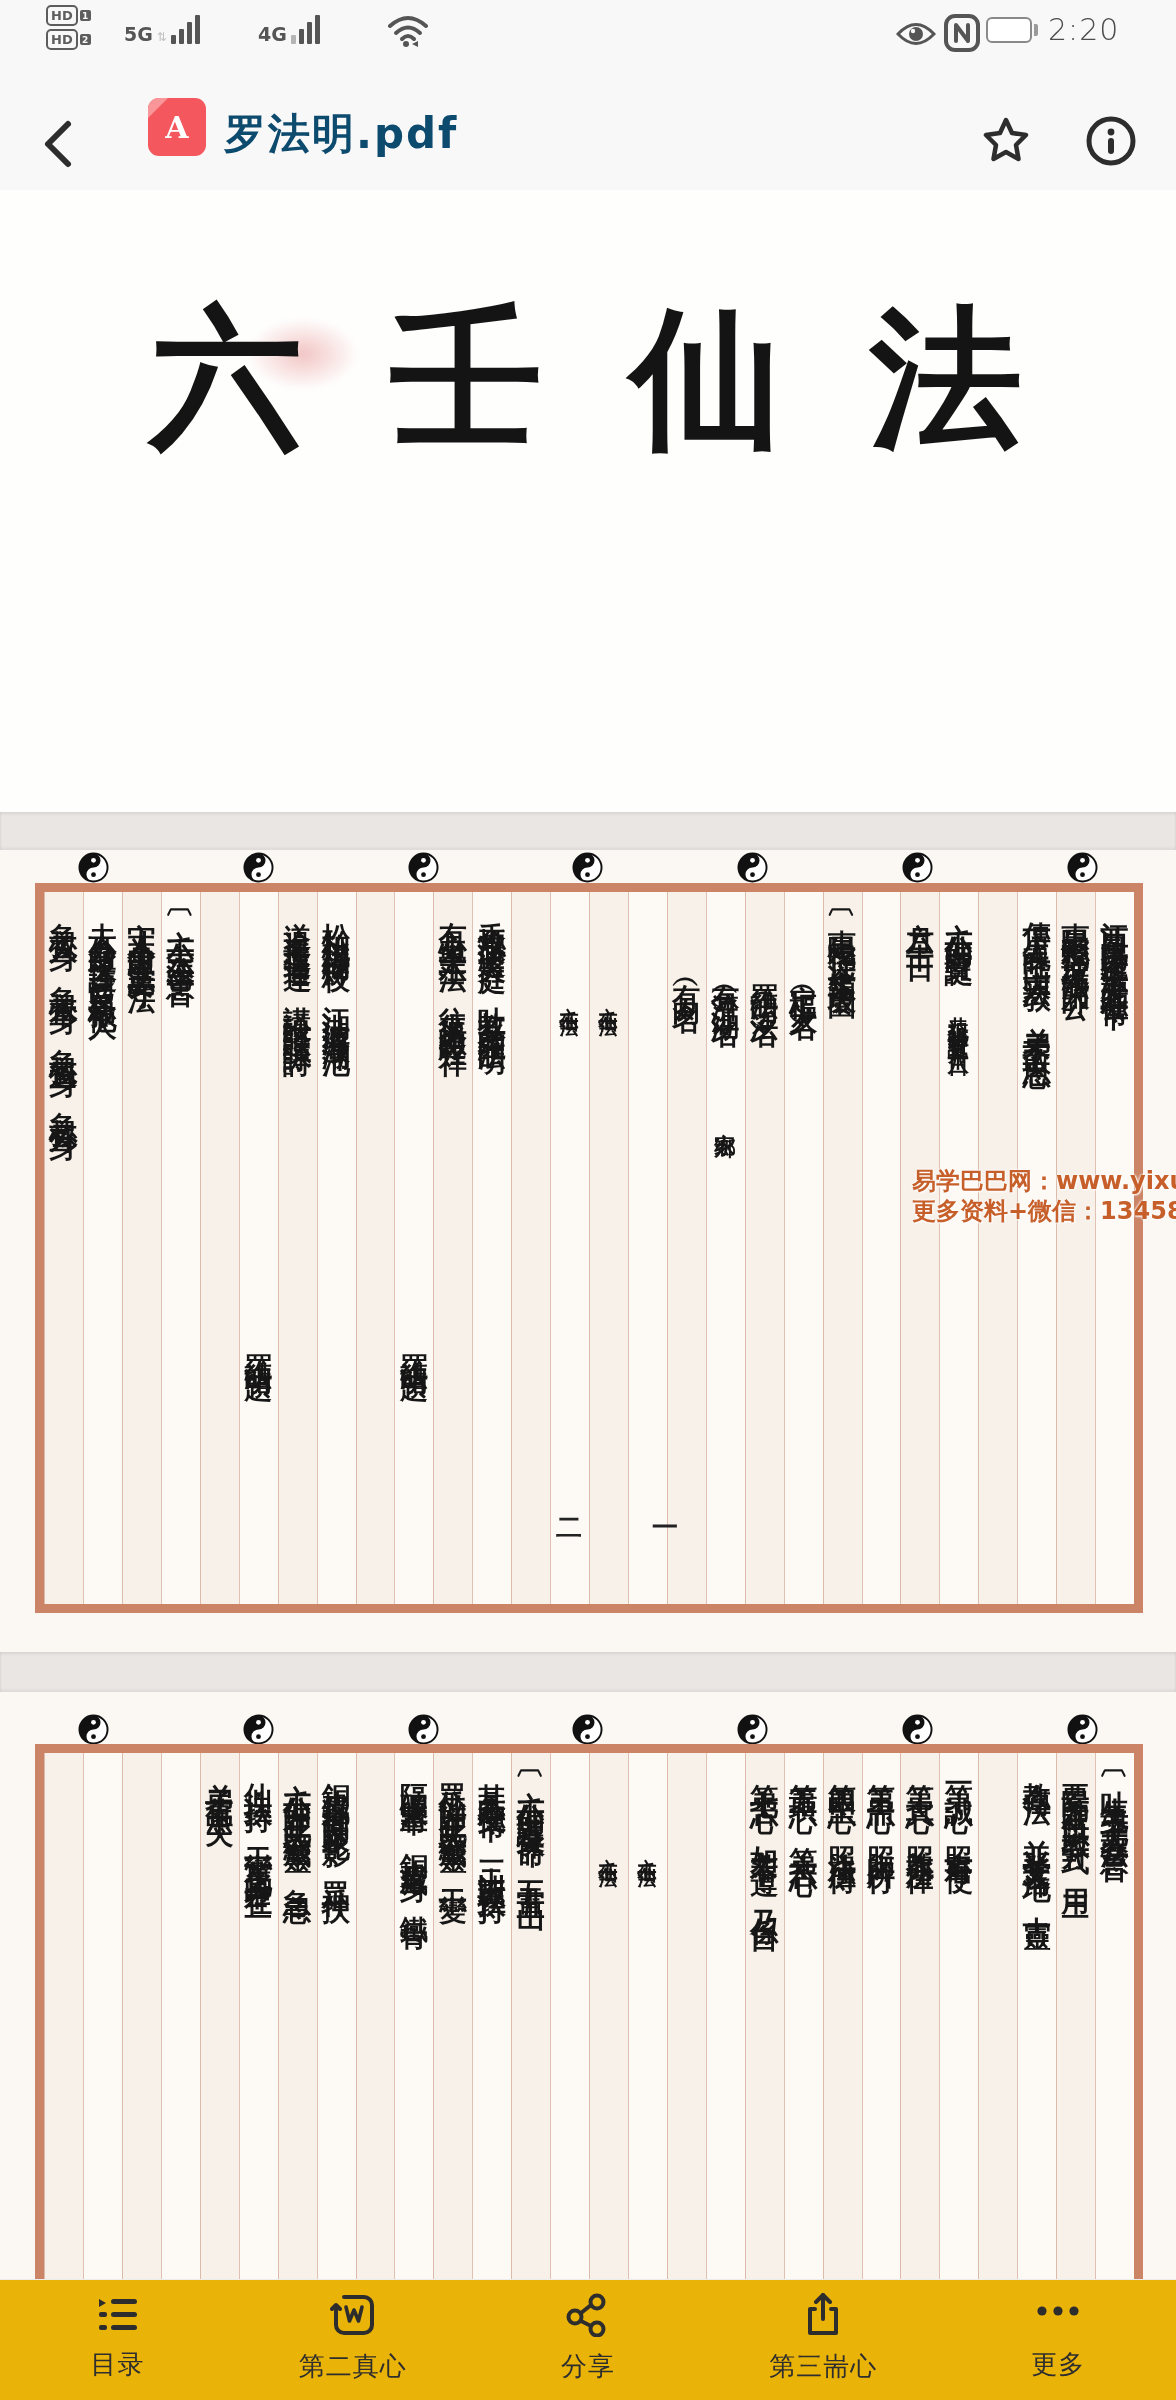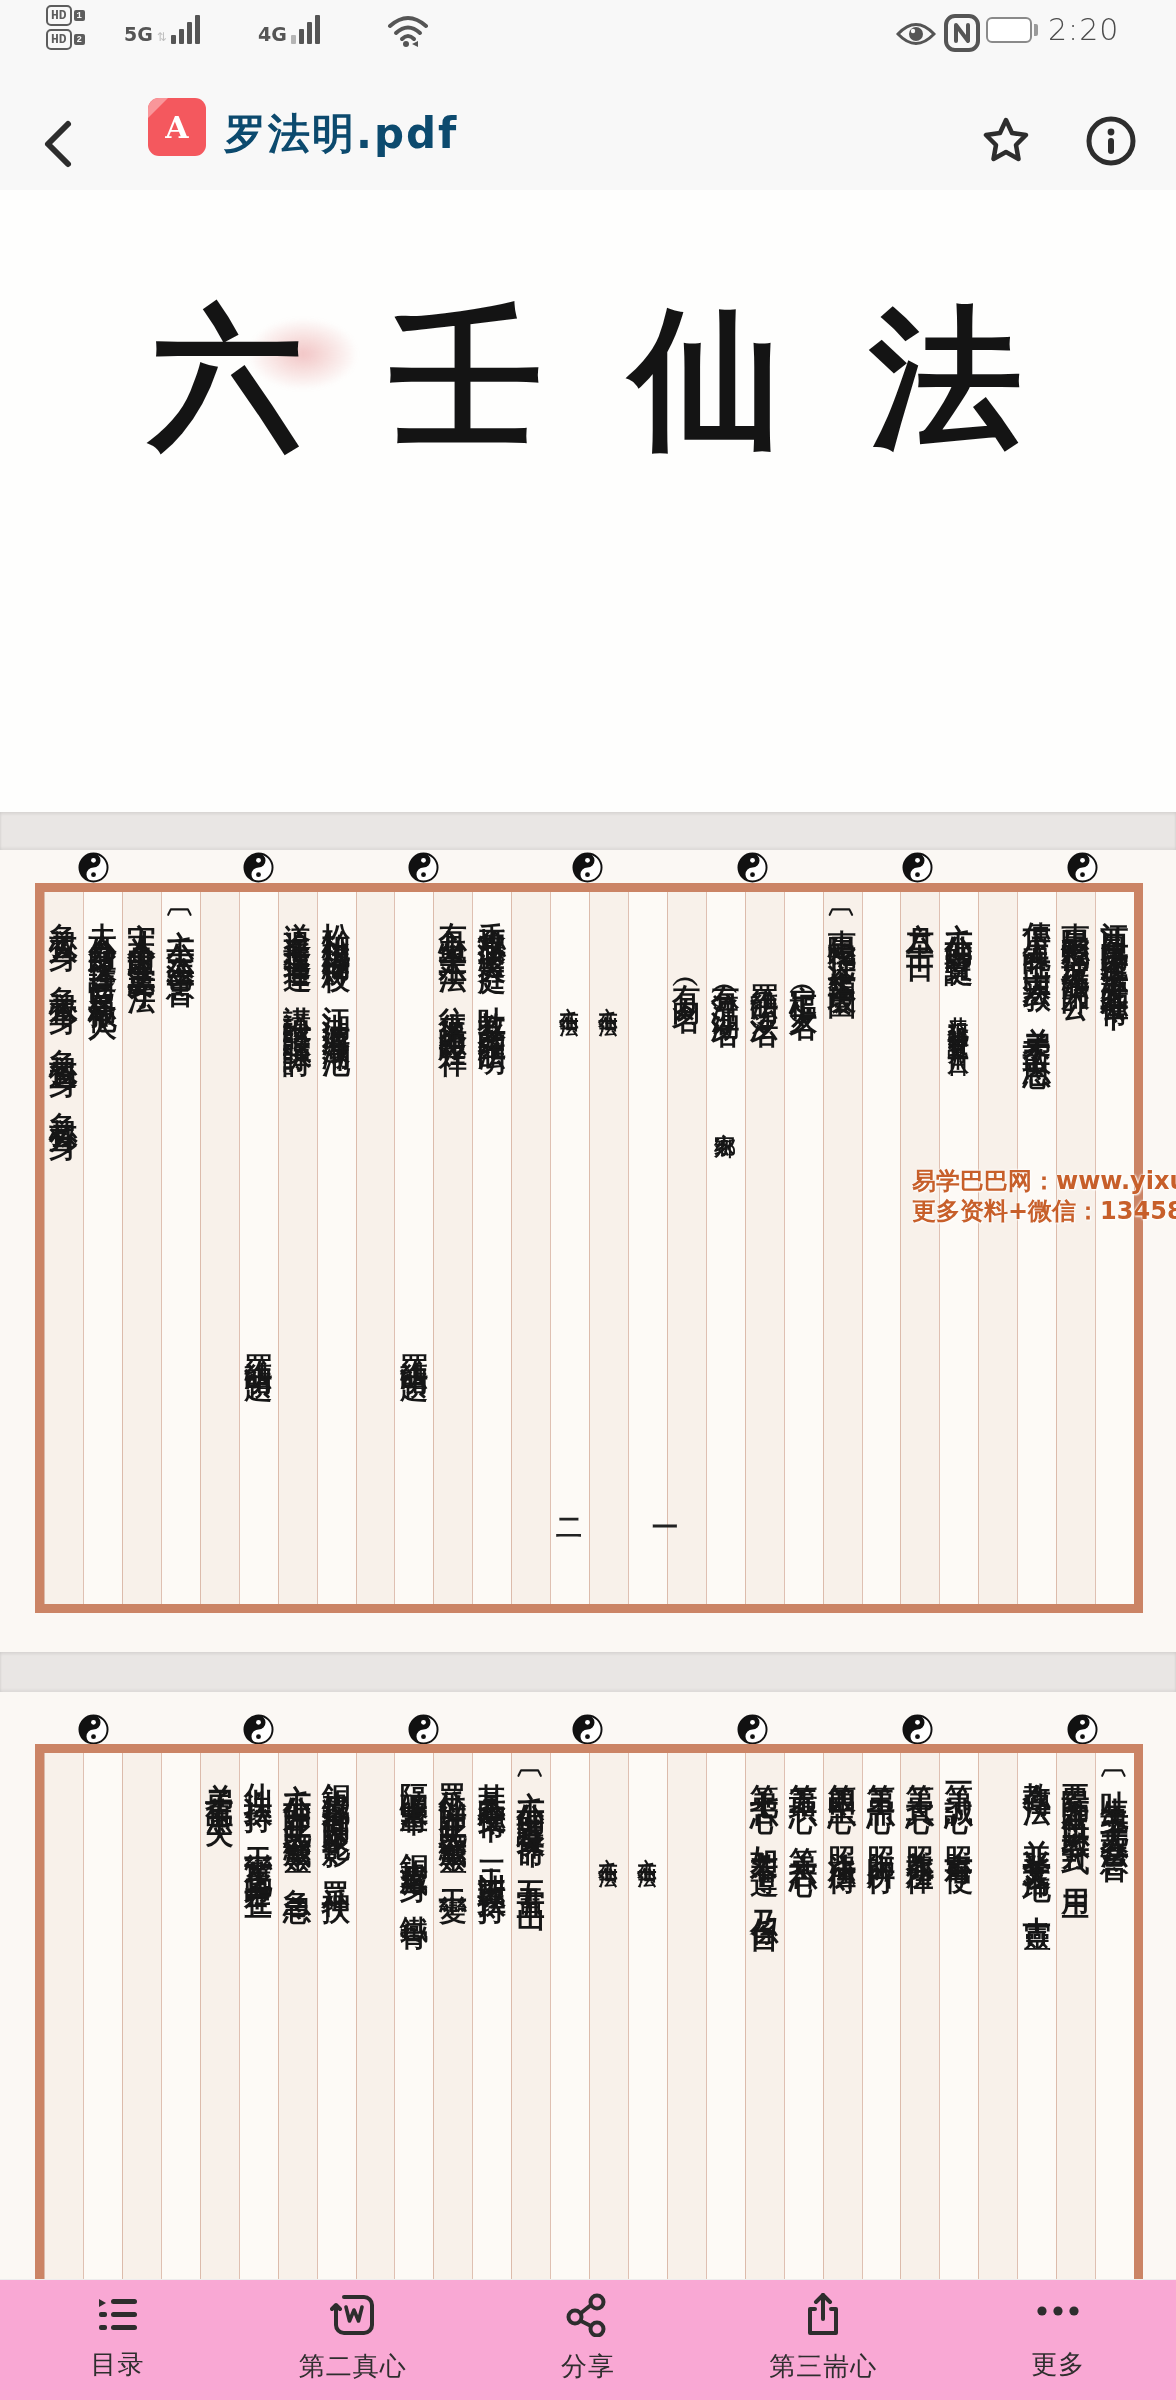--- a/index.html
+++ b/index.html
@@ -4,21 +4,21 @@
 <style>
   html,body{margin:0;padding:0;}
   body{
     width:1176px;height:2400px;position:relative;overflow:hidden;
     background:#ffffff;font-family:"DejaVu Sans",sans-serif;color:#1c1c1c;
   }
   
   .topbars{position:absolute;left:0;top:0;width:1176px;height:190px;background:#f8f8f8;}
   .statusbar{position:absolute;left:0;top:0;width:1176px;height:62px;}
   .hd-group{position:absolute;left:46px;top:5px;display:flex;flex-direction:column;gap:3px;}
-  .hd-badge{display:inline-flex;align-items:center;gap:2px;font-family:Liberation Mono, monospace;}
+  .hd-badge{display:inline-flex;align-items:center;gap:2px;}
   .hd-box{border:2.5px solid #5d5d5d;border-radius:5px;color:#5d5d5d;font-weight:bold;font-size:13px;padding:0 3px;line-height:17px;}
   .hd-num{background:#5d5d5d;color:#f8f8f8;font-size:9px;font-weight:bold;border-radius:2px;width:11px;height:11px;display:inline-flex;align-items:center;justify-content:center;}
   .net-group{position:absolute;top:14px;display:flex;align-items:flex-end;gap:4px;}
   .net-label{font-size:19px;font-weight:bold;color:#555;line-height:20px;}
   .updown{font-size:12px;color:#c0c0c0;align-self:flex-end;}
   .bars{display:inline-flex;align-items:flex-end;gap:3px;height:30px;}
   .bars i{display:block;width:5px;background:#555;border-radius:1px;}
   .bars i:nth-child(1){height:9px;}
   .bars i:nth-child(2){height:15px;}
   .bars i:nth-child(3){height:22px;}
@@ -62,21 +62,21 @@
        line-height:39px;color:#161616;padding-top:8px;overflow:hidden;}
   .col:nth-child(2n){background:#f8f1ea;}
   .col:nth-child(2n+1){background:#fdfaf6;}
   .col-sub{font-size:21px;letter-spacing:4px;}
   .col-small{font-size:19px;letter-spacing:3px;font-weight:600;}
   .vspacer{display:inline-block;width:1px;}
   .page-nums{position:absolute;left:512px;top:618px;font-family:"DejaVu Serif",serif;font-weight:bold;font-size:26px;letter-spacing:22px;color:#222;}
   .watermark{position:absolute;left:912px;top:1166px;z-index:5;font-size:24px;font-weight:bold;line-height:30px;color:#c75f2a;white-space:nowrap;
     text-shadow:0 0 2px #fff,0 0 3px #fff,1px 1px 2px #fff;}
   
-  .bottombar{position:absolute;left:0;top:2279px;width:1176px;height:121px;background:#f9a8d4;border-top:1px solid #ededed;}
+  .bottombar{position:absolute;left:0;top:2279px;width:1176px;height:121px;background:#eab308;border-top:1px solid #ededed;}
   .tb-items{display:flex;justify-content:space-around;align-items:flex-start;padding-top:13px;}
   .tb-item{display:flex;flex-direction:column;align-items:center;gap:12px;cursor:pointer;min-width:120px;}
   .tb-label{font-size:26px;color:#2e2e2e;letter-spacing:1px;}
   svg{display:block;}
 </style>
 </head>
 <body>
 
 <div class="topbars">
   <div class="statusbar">

